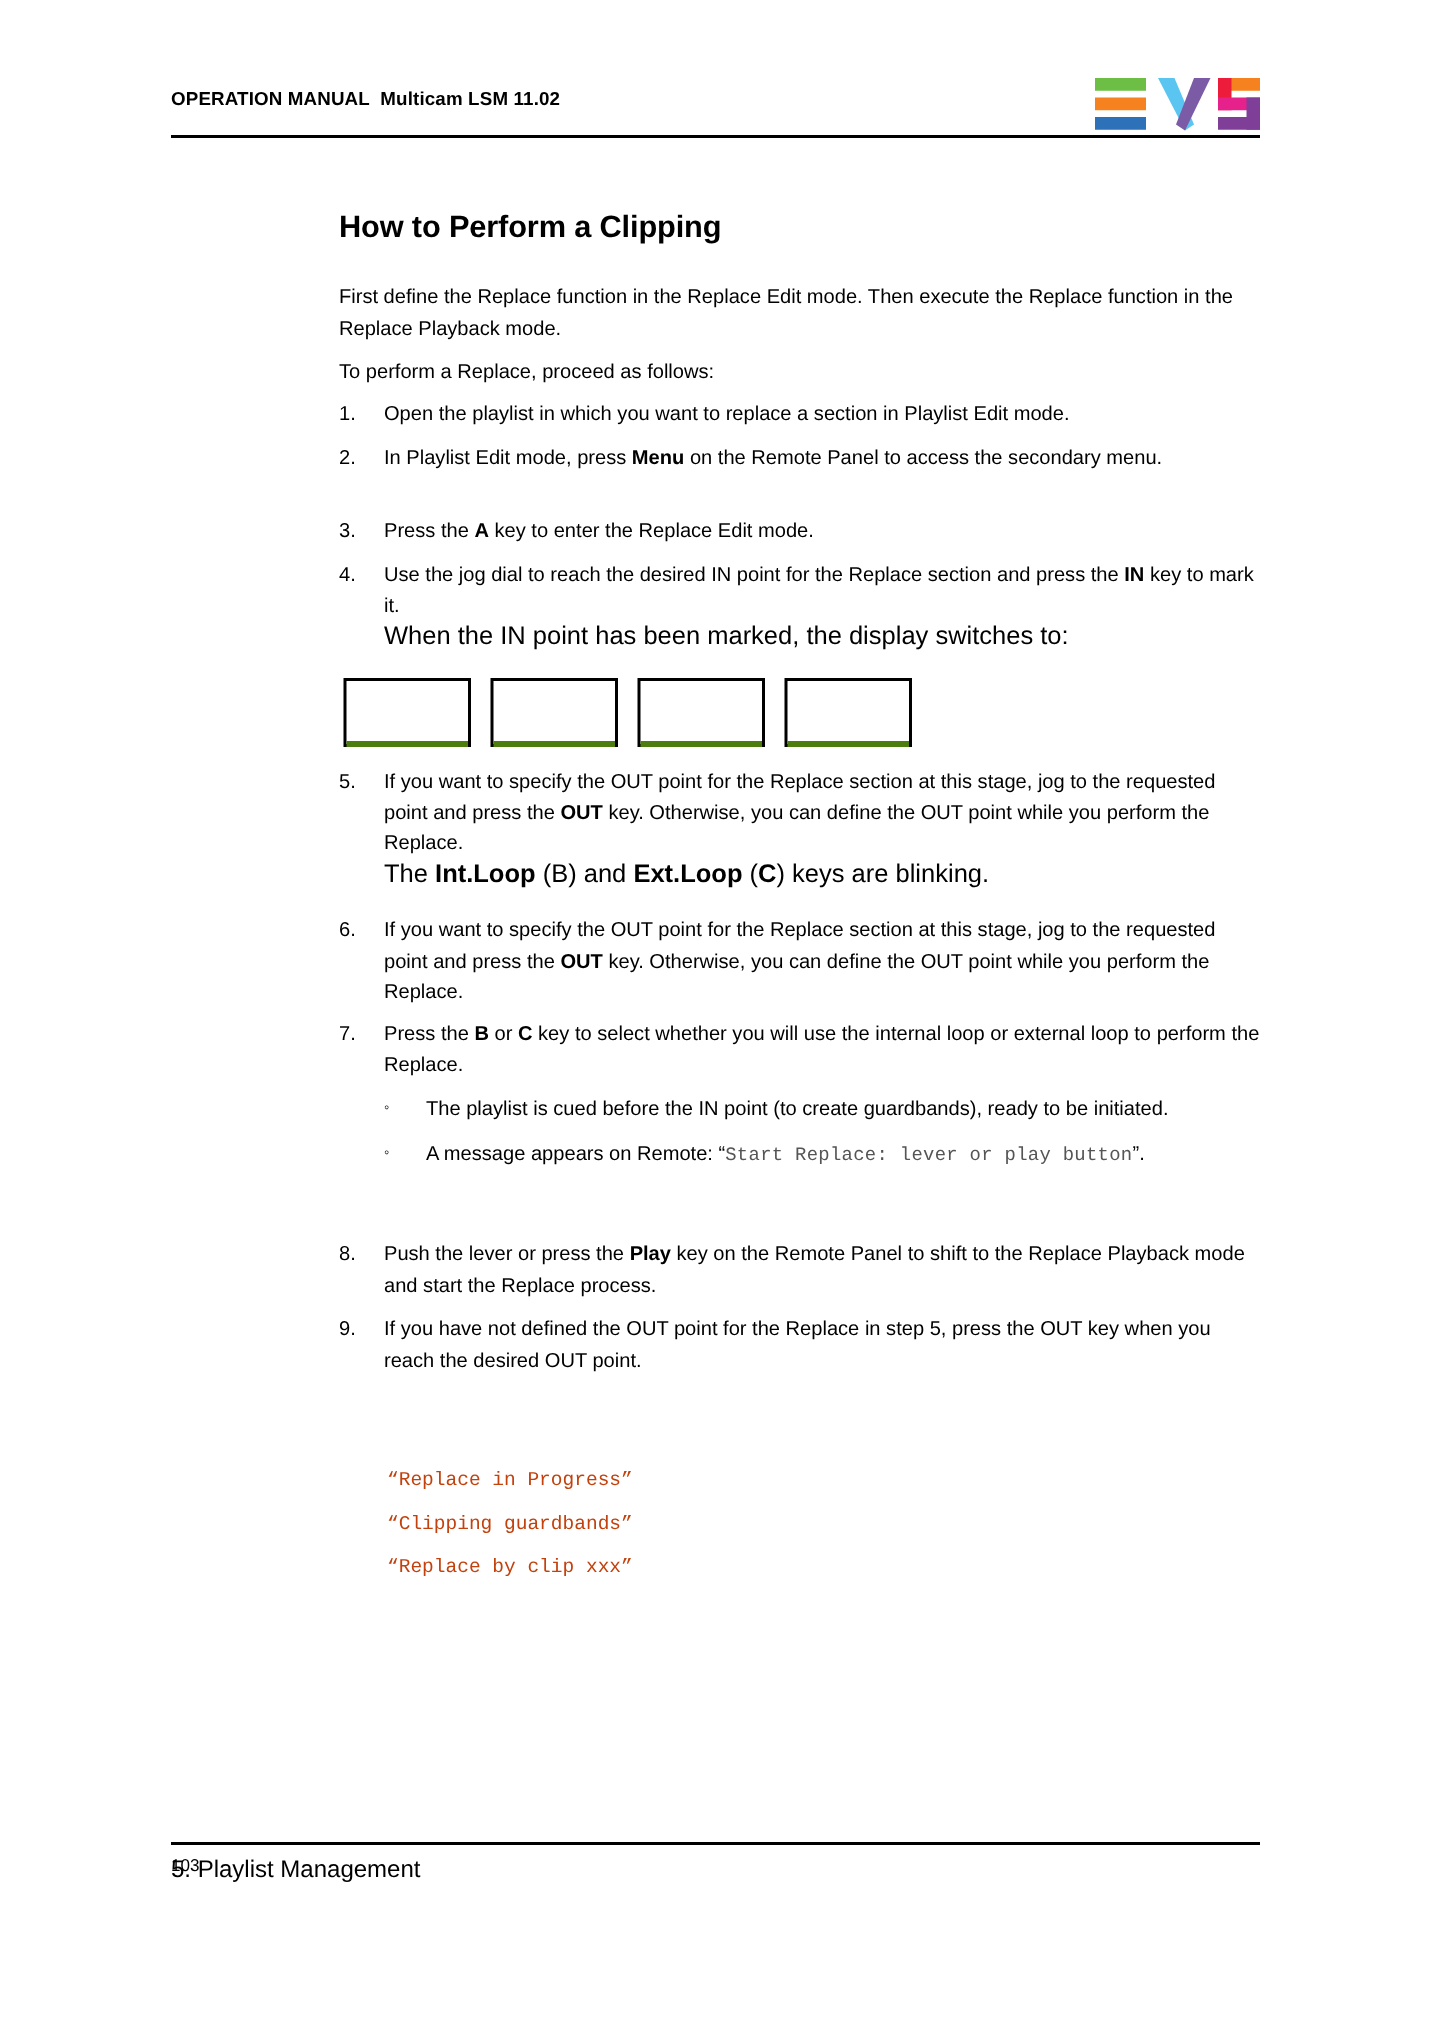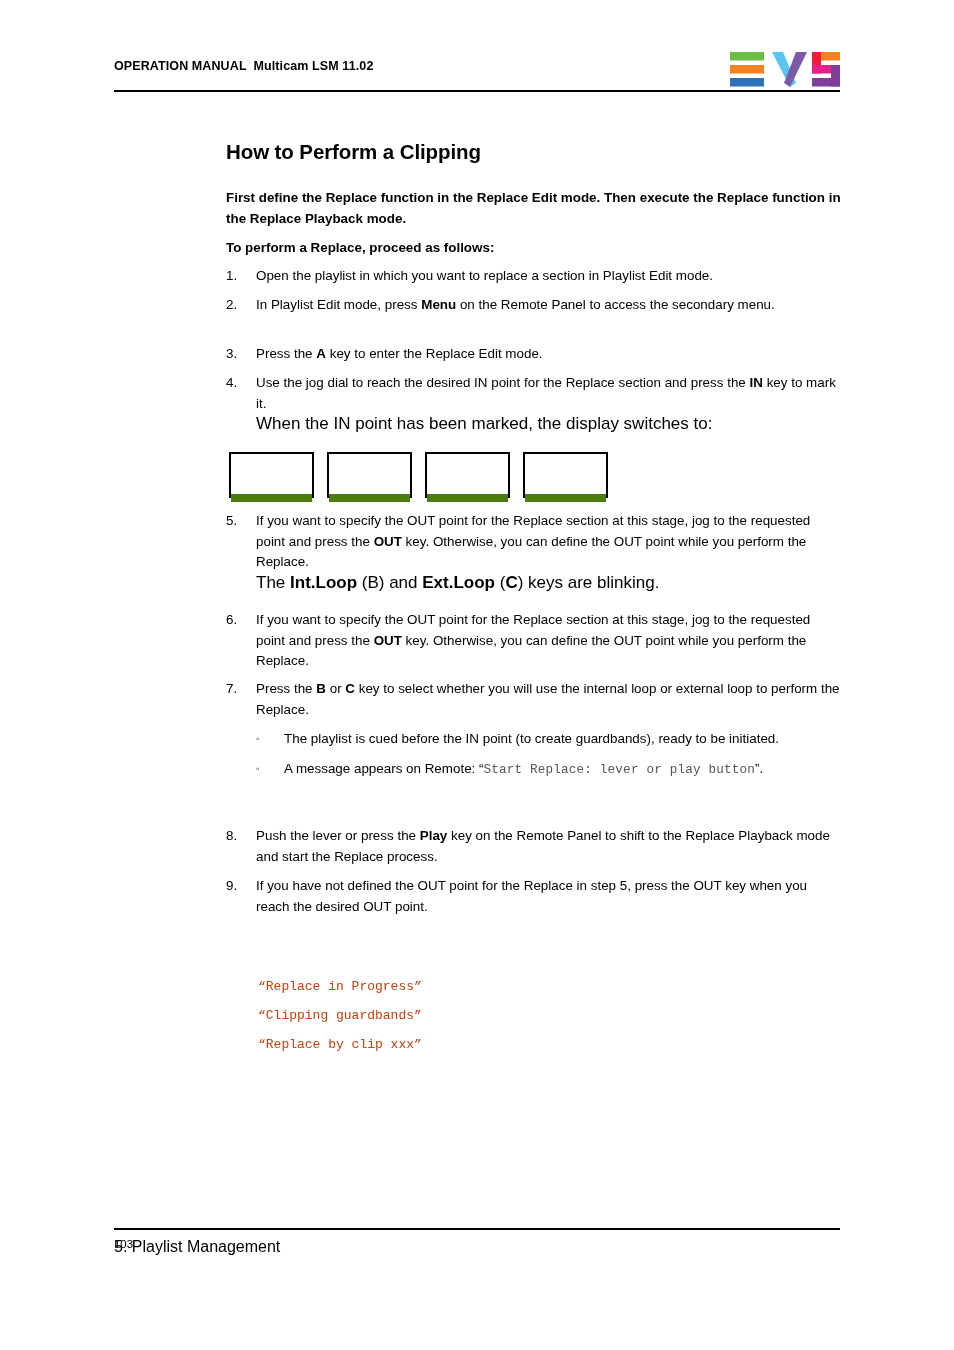--- a/index.html
+++ b/index.html
@@ -31,21 +31,21 @@
     position:absolute; right:0px; top:0px; width:110px; height:36px;
   }
 
   h1.doc-title {
     position:absolute; left:226px; top:140px; margin:0;
     font-size:20.5px; font-weight:bold; letter-spacing:-0.1px;
   }
 
   .para {
     position:absolute; left:226px; width:616px;
-    font-size:13.4px; line-height:20.5px;font-weight:bold;
+    font-size:13.4px; line-height:20.5px;
   }
 
   
   .olist { position:absolute; left:226px; width:616px; }
   .li-row { position:relative; display:block; margin-bottom:0; }
   .li-num {
     position:absolute; left:0; top:0; width:26px;
     font-size:13.4px; line-height:20.5px; text-align:left;
   }
   .li-body {
@@ -87,21 +87,21 @@
     flex:1 1 50%;
     display:flex; align-items:center;
     padding-left:3px;
     font-family:"Liberation Mono", "DejaVu Sans Mono", monospace;
     font-size:12.3px;
     color:#6a6a6a;
     overflow:hidden;
     white-space:pre;
     box-sizing:border-box;
   }
-  .kb-cell.top { border-bottom:8px solid #4d7c0f;margin-top:40px; }
+  .kb-cell.top { border-bottom:4px solid #4d7c0f;margin-top:40px; }
 
   
   .osd {
     position:absolute; left:258px; width:500px;
   }
   .osd-line {
     font-family:"Liberation Mono", "DejaVu Sans Mono", monospace;
     font-size:13px; color:#c2410c; line-height:29px; white-space:pre;
   }
 

